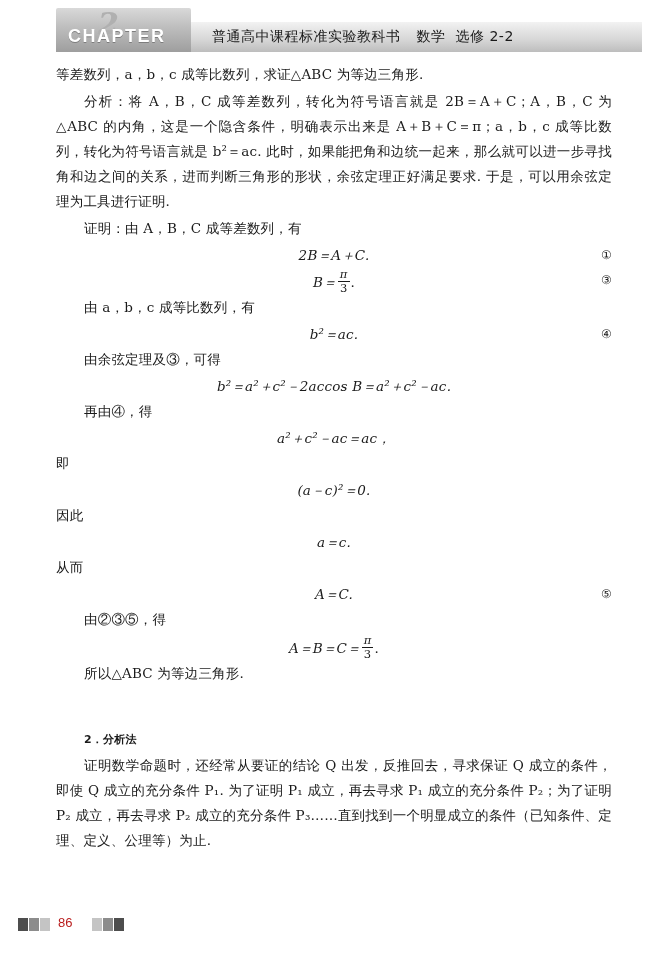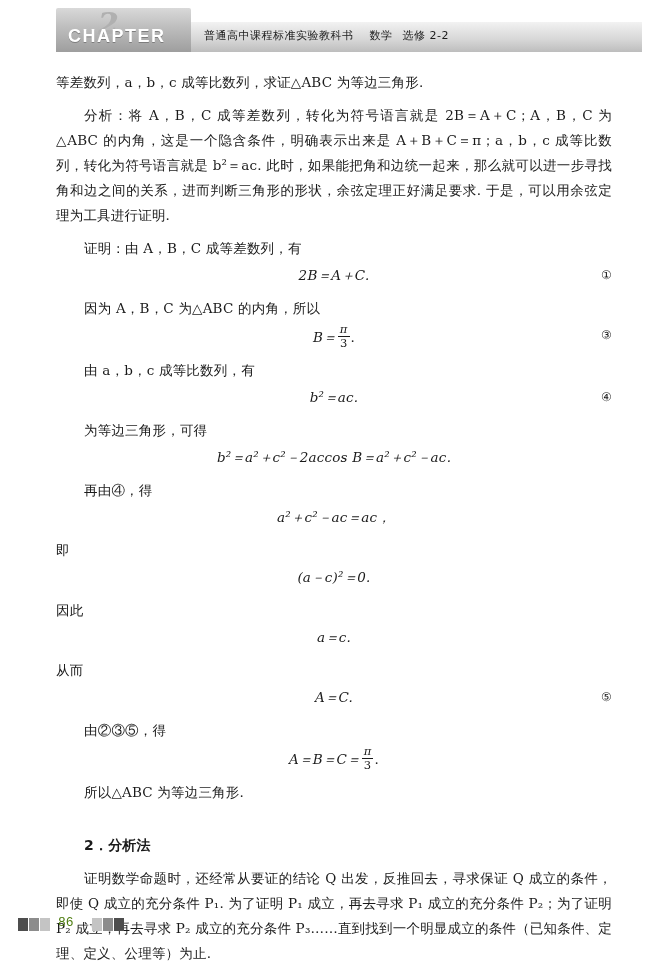--- a/index.html
+++ b/index.html
@@ -58,40 +58,40 @@
   .header-bar {
     position: absolute;
     left: 135px;
     top: 14px;
     right: 0;
     height: 30px;
     background: linear-gradient(to bottom, #f2f2f2 0%, #d6d6d6 60%, #bdbdbd 100%);
   }
   .header-text {
     position: absolute;
-    left: 148px;
+    left: 156px;
     top: 20px;
-    font-size: 11px;
+    font-size: 14px;
     font-family: "DejaVu Sans", sans-serif;
     color: #1a1a1a;
     white-space: nowrap;
     letter-spacing: 0.5px;
   }
   .header-text .sp { display: inline-block; width: 16px; }
   .header-text .sp-s { display: inline-block; width: 10px; }
 
   
   .content {
     position: absolute;
     top: 62px;
     left: 56px;
     width: 556px;
   }
   p {
-    margin: 8px 0 2px 0;
+    margin: 0 0 2px 0;
     font-size: 13.5px;
     line-height: 25px;
     text-align: justify;
     letter-spacing: 0.2px;
   }
   .indent { text-indent: 28px; }
   .eq {
     margin: 0;
     font-size: 13.5px;
     line-height: 25px;
@@ -118,23 +118,23 @@
     margin: 0 1px;
   }
   .frac .den { border-top: 1px solid #1a1a1a; display: block; padding-top: 0px; }
   .frac .numr { display: block; padding: 0 2px; }
 
   .gap-block { height: 13px; }
 
   .section-head {
     font-family: "DejaVu Sans", sans-serif;
     font-weight: bold;
-    font-size: 14px;
+    font-size: 11px;
     line-height: 25px;
-    margin: 0 0 1px 0;
+    margin: 13px 0 1px 0;
     text-indent: 28px;
   }
 
   
   .footer {
     position: absolute;
     left: 18px;
     bottom: 28px;
     width: 614px;
     height: 18px;
@@ -148,23 +148,23 @@
   .b1 { left: 0px;  background: #4d4d4d; }
   .b2 { left: 11px; background: #8c8c8c; }
   .b3 { left: 22px; background: #c4c4c4; }
   .b4 { left: 74px; background: #c4c4c4; }
   .b5 { left: 85px; background: #8c8c8c; }
   .b6 { left: 96px; background: #4d4d4d; }
   .page-number {
     position: absolute;
     left: 40px;
     top: -1px;
-    font-family: Liberation Mono, monospace;
+    font-family: Liberation Sans, sans-serif;
     font-size: 13px;
-    color: #4d7c0f;
+    color: #b91c1c;
   }
 </style>
 </head>
 <body>
 
 <div class="page-header">
   <div class="header-bar"></div>
   <div class="chapter-tab">
     <span class="chapter-number">2</span>
     <span class="chapter-word">CHAPTER</span>
@@ -177,31 +177,30 @@
 <div class="content">
 
   <p>等差数列，a，b，c 成等比数列，求证△ABC 为等边三角形.</p>
 
   <p class="indent"><span>分析：</span><span>将 A，B，C 成等差数列，转化为符号语言就是 2B＝A＋C；A，B，C 为△ABC 的内角，这是一个隐含条件，明确表示出来是 A＋B＋C＝π；a，b，c 成等比数列，转化为符号语言就是 b²＝ac. 此时，如果能把角和边统一起来，那么就可以进一步寻找角和边之间的关系，进而判断三角形的形状，余弦定理正好满足要求. 于是，可以用余弦定理为工具进行证明.</span></p>
 
   <p class="indent"><span>证明：</span><span>由 A，B，C 成等差数列，有</span></p>
 
   <p class="eq"><span>2B＝A＋C.</span><span class="num">①</span></p>
 
-  <p class="indent">因为 A，B，C 为△ABC 的内角，所以</p>
 
 
 
   <p class="eq"><span>B＝</span><span class="frac"><span class="numr it">π</span><span class="den">3</span></span><span class="up">.</span><span class="num">③</span></p>
 
   <p class="indent">由 a，b，c 成等比数列，有</p>
 
   <p class="eq"><span>b²＝ac.</span><span class="num">④</span></p>
 
-  <p class="indent">为等边三角形，可得</p>
+  <p class="indent">由余弦定理及③，可得</p>
 
   <p class="eq">b²＝a²＋c²－2accos B＝a²＋c²－ac.</p>
 
   <p class="indent">再由④，得</p>
 
   <p class="eq">a²＋c²－ac＝ac，</p>
 
   <p>即</p>
 
   <p class="eq">(a－c)²＝0.</p>

